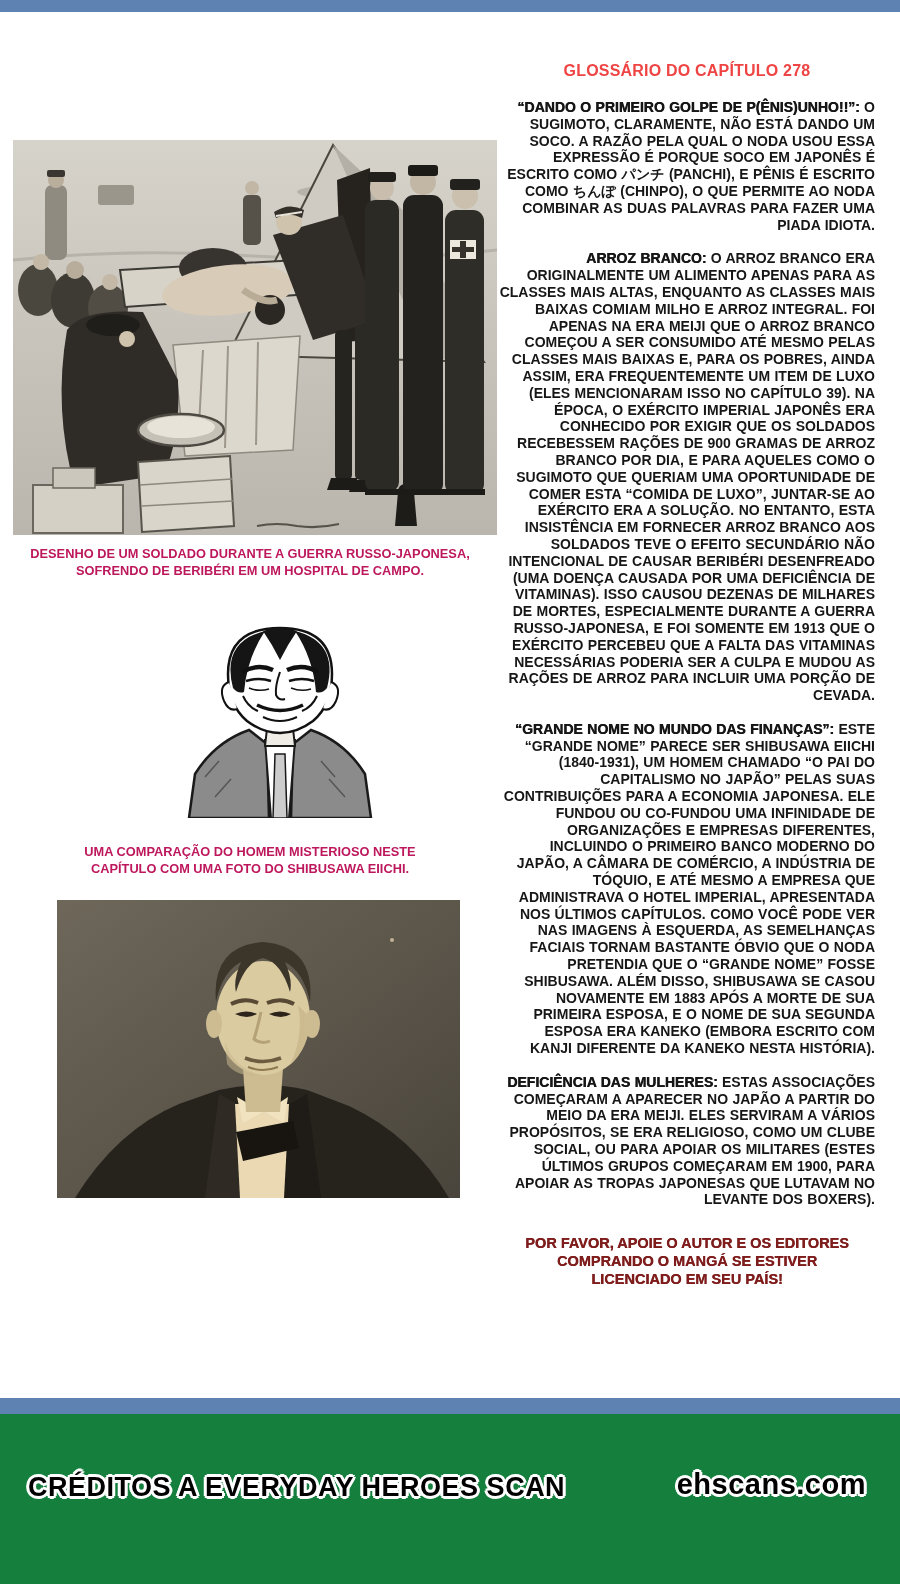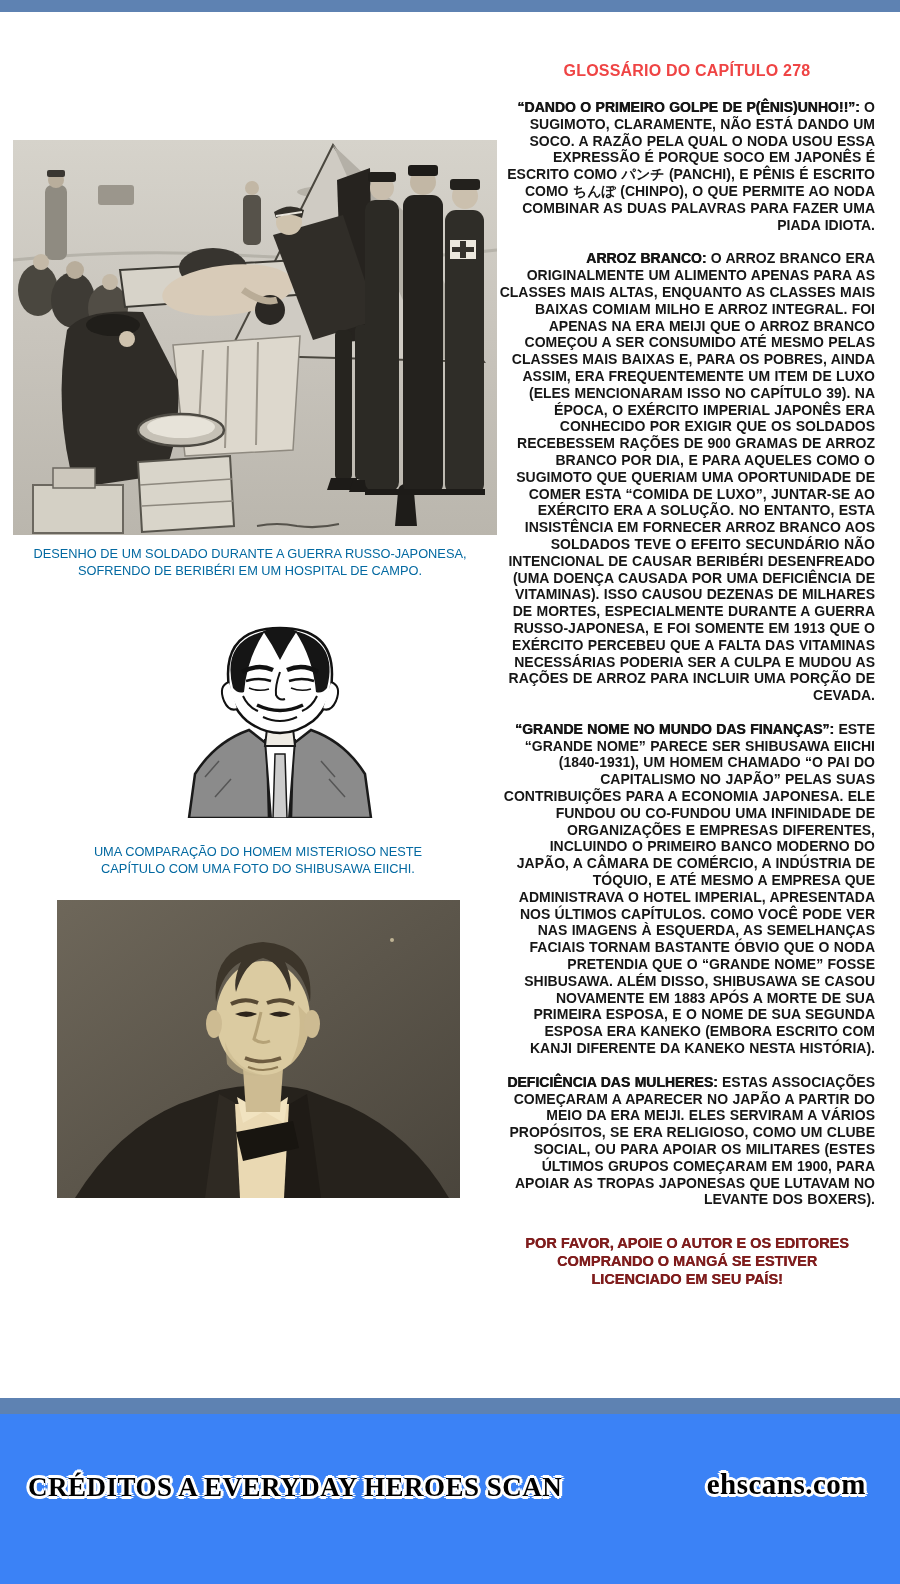--- a/index.html
+++ b/index.html
@@ -29,28 +29,28 @@
     text-shadow:.4px 0 0 currentColor;
   }
 
   
   .fig{position:absolute;}
   .fig svg{display:block;width:100%;height:100%;}
   .fig-illustration{left:13px;top:140px;width:484px;height:395px;}
   .fig-portrait{left:185px;top:612px;width:190px;height:206px;}
   .fig-photo{left:57px;top:900px;width:403px;height:298px;}
   .caption{
-    position:absolute;text-align:center;font-weight:normal;color:#0369a1;
+    position:absolute;text-align:center;font-weight:bold;color:#be185d;
     font-size:12.8px;line-height:1.3;
   }
   .caption-1{left:20px;top:546px;width:460px;}
-  .caption-2{left:78px;top:844px;width:360px;}
+  .caption-2{left:70px;top:844px;width:360px;}
 
   
-  .footer{position:absolute;left:0;top:1414px;width:900px;height:170px;background:#3b82f6;font-family:Liberation Serif, serif;}
+  .footer{position:absolute;left:0;top:1414px;width:900px;height:170px;background:#15803d;}
   .outlined{
     position:absolute;font-weight:bold;color:#000;
     text-shadow:
       -2px -2px 0 #fff, 2px -2px 0 #fff, -2px 2px 0 #fff, 2px 2px 0 #fff,
       -2px 0 0 #fff, 2px 0 0 #fff, 0 -2px 0 #fff, 0 2px 0 #fff,
       -3px 0 0 #fff, 3px 0 0 #fff, 0 3px 0 #fff, 0 -3px 0 #fff;
   }
   .credits{left:28px;top:58px;font-size:27px;letter-spacing:.5px;}
   .site{right:34px;top:54px;font-size:29px;letter-spacing:.5px;}
 </style>

